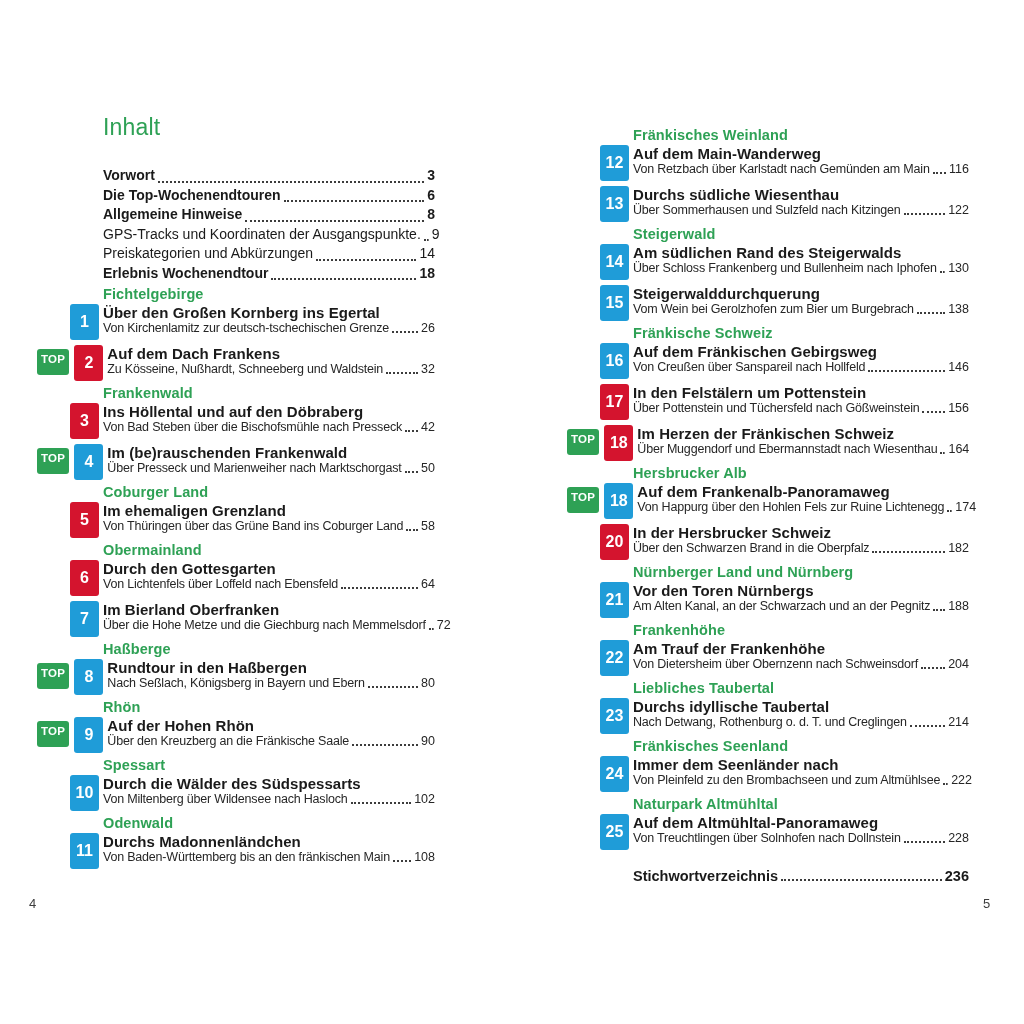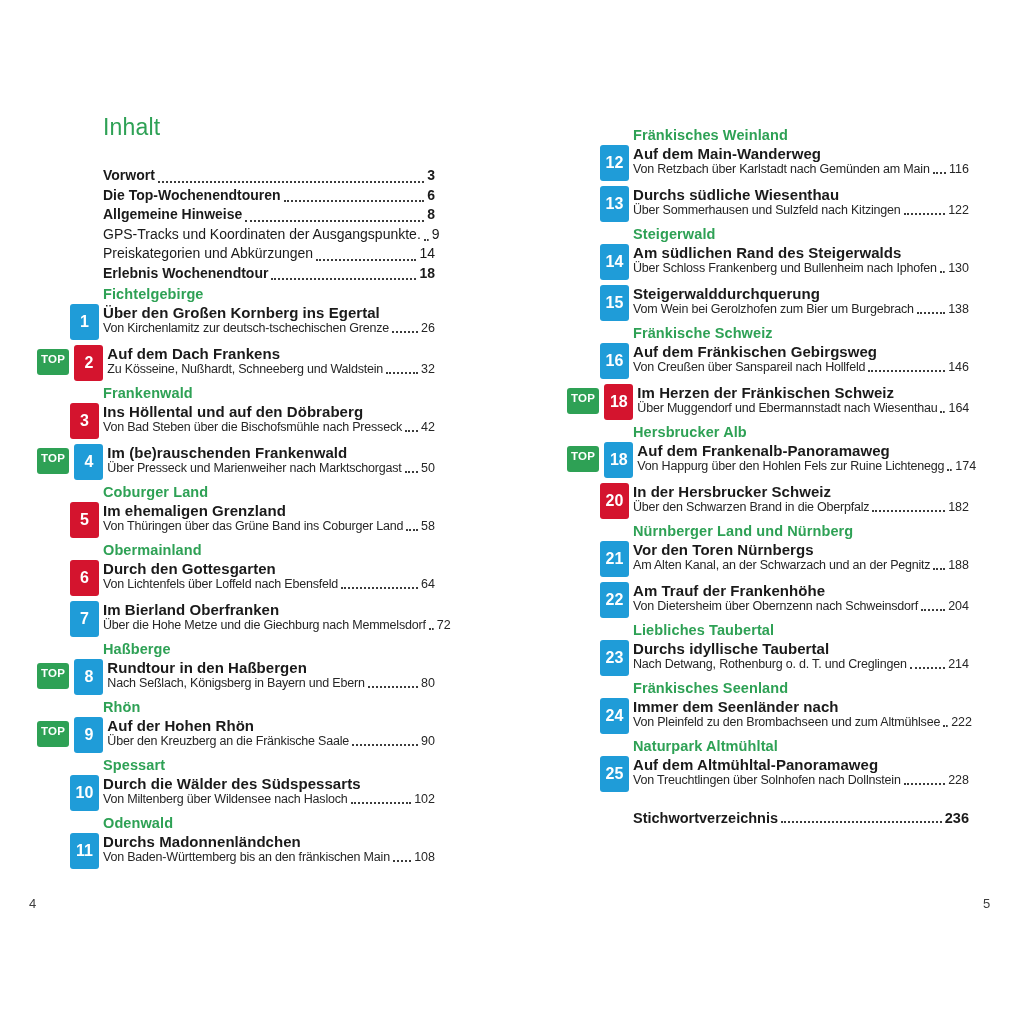--- a/index.html
+++ b/index.html
@@ -391,20 +391,34 @@
       <div class="t-title">Auf dem Fränkischen Gebirgsweg</div>
       <div class="t-sub">
         <span class="sub-text">Von Creußen über Sanspareil nach Hollfeld</span>
         <span class="leader"></span>
         <span class="t-page">146</span>
       </div>
     </div>
   </div>
             <div class="tour">
     <div class="gutter">
+
+      <span class="num-badge red">17</span>
+    </div>
+    <div class="t-body">
+      <div class="t-title">In den Felstälern um Pottenstein</div>
+      <div class="t-sub">
+        <span class="sub-text">Über Pottenstein und Tüchersfeld nach Gößweinstein</span>
+        <span class="leader"></span>
+        <span class="t-page">156</span>
+      </div>
+    </div>
+  </div>
+            <div class="tour">
+    <div class="gutter">
       <span class="top-badge">TOP</span>
       <span class="num-badge red">18</span>
     </div>
     <div class="t-body">
       <div class="t-title">Im Herzen der Fränkischen Schweiz</div>
       <div class="t-sub">
         <span class="sub-text">Über Muggendorf und Ebermannstadt nach Wiesenthau</span>
         <span class="leader"></span>
         <span class="t-page">164</span>
       </div>
@@ -458,20 +472,21 @@
       <div class="t-sub">
         <span class="sub-text">Am Alten Kanal, an der Schwarzach und an der Pegnitz</span>
         <span class="leader"></span>
         <span class="t-page">188</span>
       </div>
     </div>
   </div>
           </div>
   </div>
         <div class="section">
+    <div class="region">Frankenhöhe</div>
     <div class="tours">
             <div class="tour">
     <div class="gutter">
 
       <span class="num-badge blue">22</span>
     </div>
     <div class="t-body">
       <div class="t-title">Am Trauf der Frankenhöhe</div>
       <div class="t-sub">
         <span class="sub-text">Von Dietersheim über Obernzenn nach Schweinsdorf</span>

